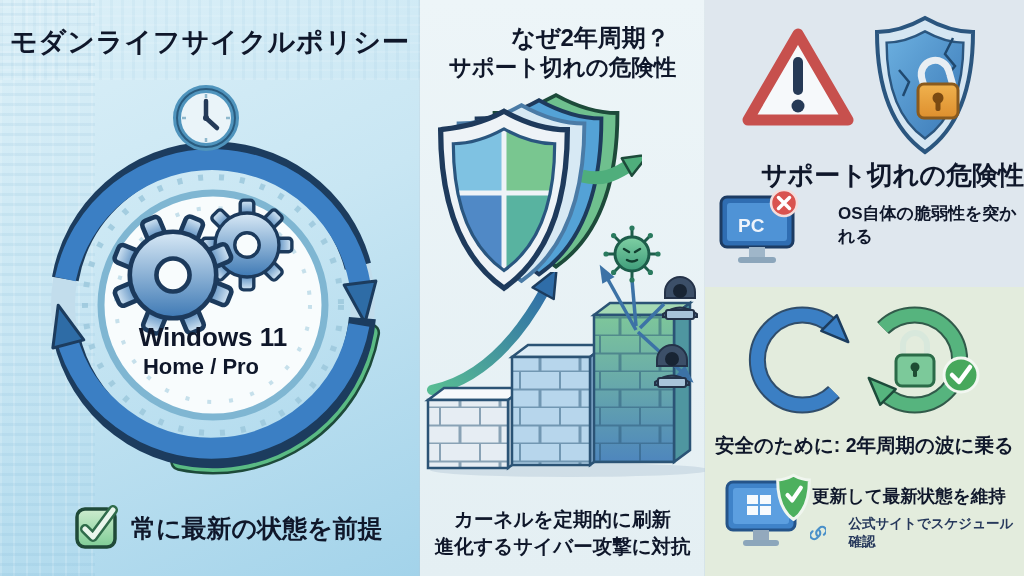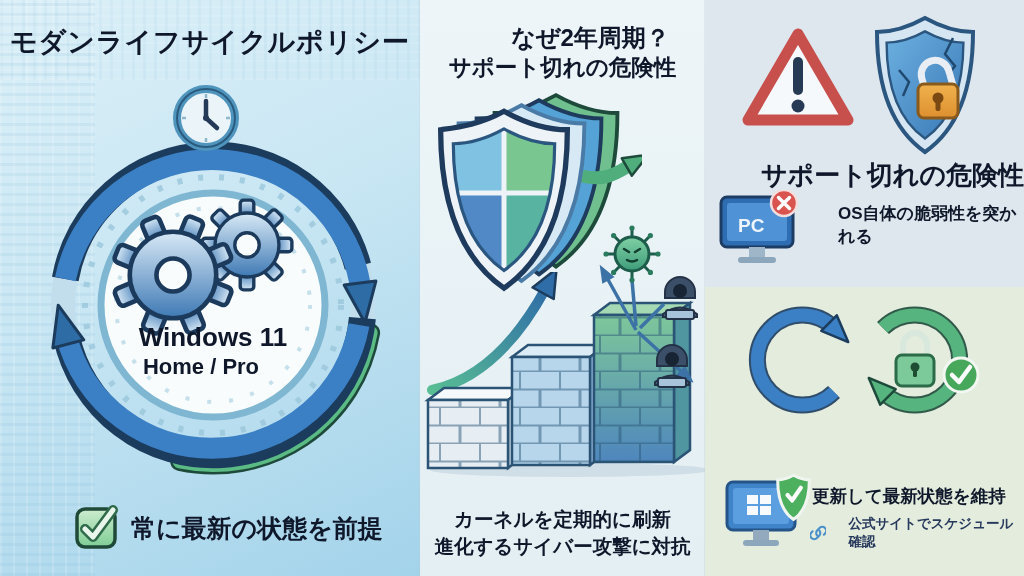--- a/index.html
+++ b/index.html
@@ -345,20 +345,21 @@
       <circle cx="178" cy="70" r="4.5" fill="#1e4d33"></circle>
       <rect x="176" y="71" width="4" height="9" rx="1.5" fill="#1e4d33"></rect>
     </g>
 
     <g>
       <circle cx="224" cy="78" r="17" fill="#47a85c" stroke="#f2f7f1" stroke-width="3"></circle>
       <path d="M215 78 L222 85 L233 70" fill="none" stroke="#fff" stroke-width="4.5" stroke-linecap="round" stroke-linejoin="round"></path>
     </g>
   </svg>
 
+  <div class="abs navy" id="right-bottom-heading">安全のために: 2年周期の波に乗る</div>
 
   <svg class="abs" style="left:722px;top:472px" width="90" height="90" viewBox="0 0 90 90">
     <rect x="5" y="10" width="68" height="48" rx="6" fill="#3f83c9" stroke="#255489" stroke-width="3"></rect>
     <rect x="11" y="16" width="56" height="36" rx="3" fill="#5c9fe0"></rect>
     <g fill="#fff" opacity=".95">
       <rect x="25" y="23" width="11" height="9"></rect>
         <rect x="38" y="23" width="11" height="9"></rect>
       <rect x="25" y="34" width="11" height="9"></rect>
         <rect x="38" y="34" width="11" height="9"></rect>
     </g>

